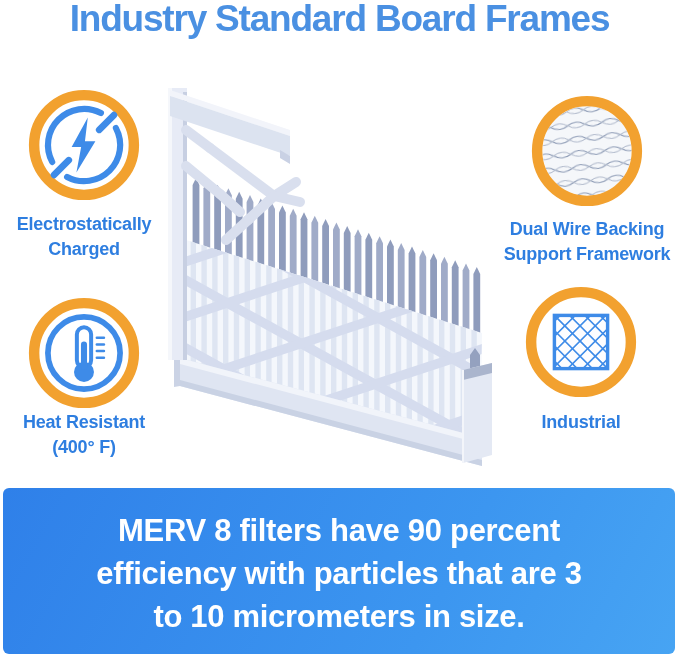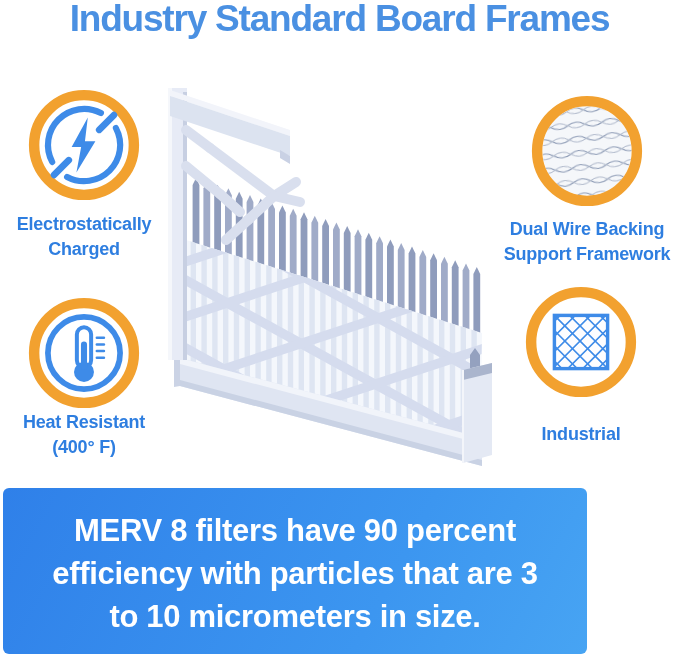--- a/index.html
+++ b/index.html
@@ -26,24 +26,24 @@
     text-align:center;font-weight:700;color:var(--label-blue);
     font-size:18px;line-height:25px;letter-spacing:-0.2px;white-space:nowrap;
   }
   #feat-electro{left:0;top:88px;width:168px;}
   #feat-electro .labels{margin-top:10px;}
   #feat-wire{left:497px;top:94px;width:180px;}
   #feat-wire .labels{margin-top:9px;}
   #feat-heat{left:0;top:296px;width:168px;}
   #feat-heat .labels{}
   #feat-industrial{left:497px;top:285px;width:168px;}
-  #feat-industrial .labels{margin-top:23px;}
+  #feat-industrial .labels{margin-top:11px;}
   .filter-illustration{position:absolute;left:160px;top:70px;width:340px;height:400px;}
   .banner{
-    position:absolute;left:3px;top:488px;width:584px;height:166px;border-radius:6px;
+    position:absolute;left:3px;top:488px;width:672px;height:166px;border-radius:6px;
     background:linear-gradient(118deg,var(--banner-from) 0%,#3C96F0 65%,var(--banner-to) 100%);
     color:#ffffff;text-align:center;font-weight:700;font-size:31px;line-height:43px;
     letter-spacing:-0.3px;padding-top:21px;box-sizing:border-box;
   }
 </style>
 </head>
 <body>
 
 <div class="canvas">
 

